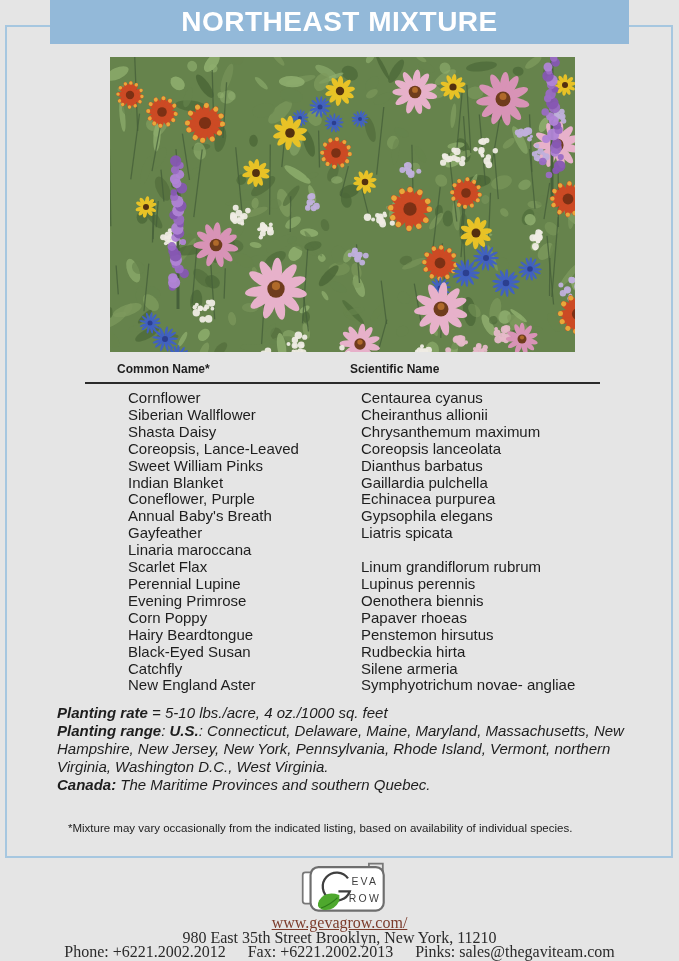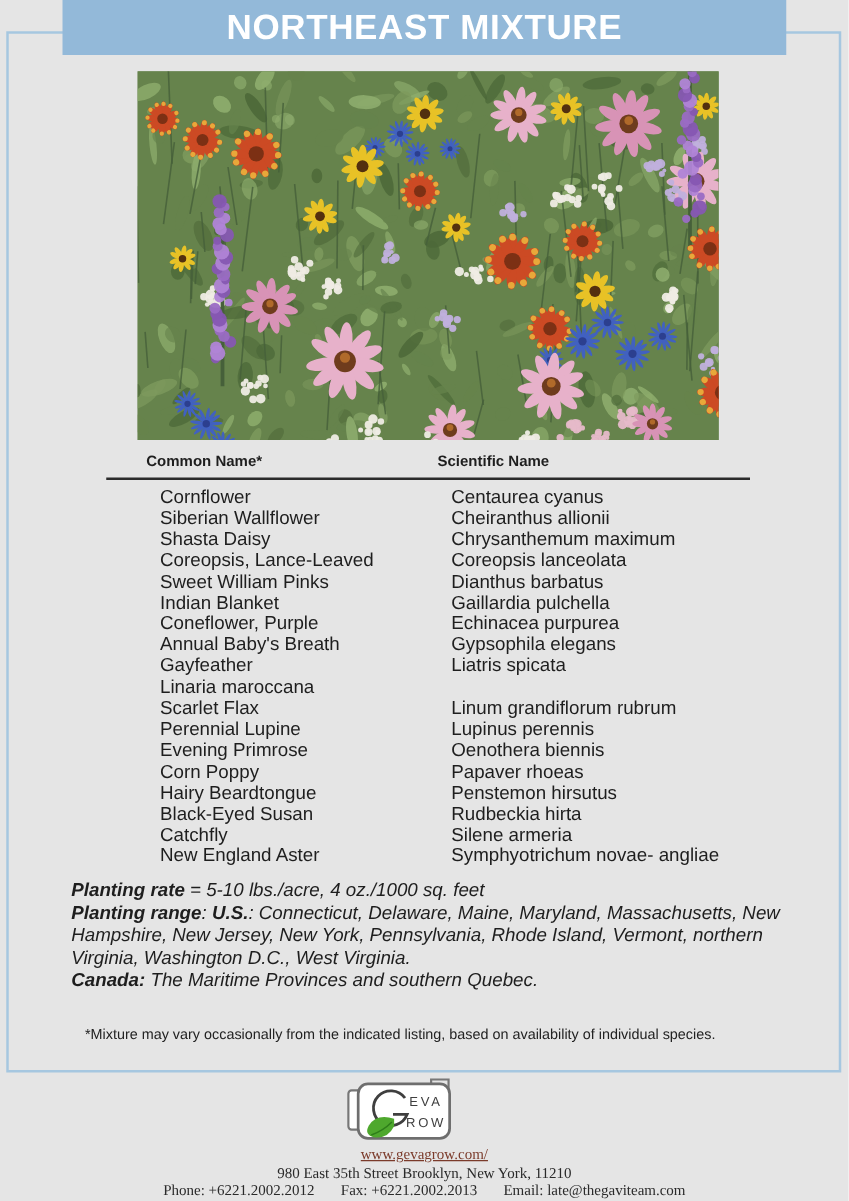--- a/index.html
+++ b/index.html
@@ -40,25 +40,25 @@
   .tbl-row { display:grid; grid-template-columns:233px auto; }
   .planting {
     position:absolute; left:57px; top:704px; width:597px;
     font-size:15px; line-height:18px;font-style:italic;
   }
   .disclaimer {
     position:absolute; left:68px; top:822px; width:560px;
     font-size:11.5px; color:#222;
   }
   .logo {
-    position:absolute; left:268px; top:861px; width:112px; height:54px;
+    position:absolute; left:292px; top:861px; width:112px; height:54px;
   }
   .footer {
     position:absolute; left:0; top:916px; width:679px; text-align:center;
-    font-family:"Liberation Serif", serif; font-size:12px; line-height:14.6px;
+    font-family:"Liberation Serif", serif; font-size:16px; line-height:14.6px;
     color:#2a2a2a;
   }
   .site-link { color:#7b3b2b; text-decoration:underline; cursor:pointer; }
   .contact-seg { margin:0 9px; }
 </style>
 </head>
 <body>
 
 <div class="page">
 
@@ -1444,17 +1444,17 @@
       <path d="M25 54 Q36 50 44 42" fill="none" stroke="#2e7d1a" stroke-width="1.4"></path>
     </svg>
   </div>
 
   <div class="footer">
     <div><span class="site-link">www.gevagrow.com/</span></div>
     <div>980 East 35th Street Brooklyn, New York, 11210</div>
     <div>
       <span class="contact-seg">Phone: +6221.2002.2012</span>
       <span class="contact-seg">Fax: +6221.2002.2013</span>
-      <span class="contact-seg">Email: late@thegaviteam.com</span>
+      <span class="contact-seg">Pinks: sales@thegaviteam.com</span>
     </div>
   </div>
 
 </div>
 
 </body></html>

